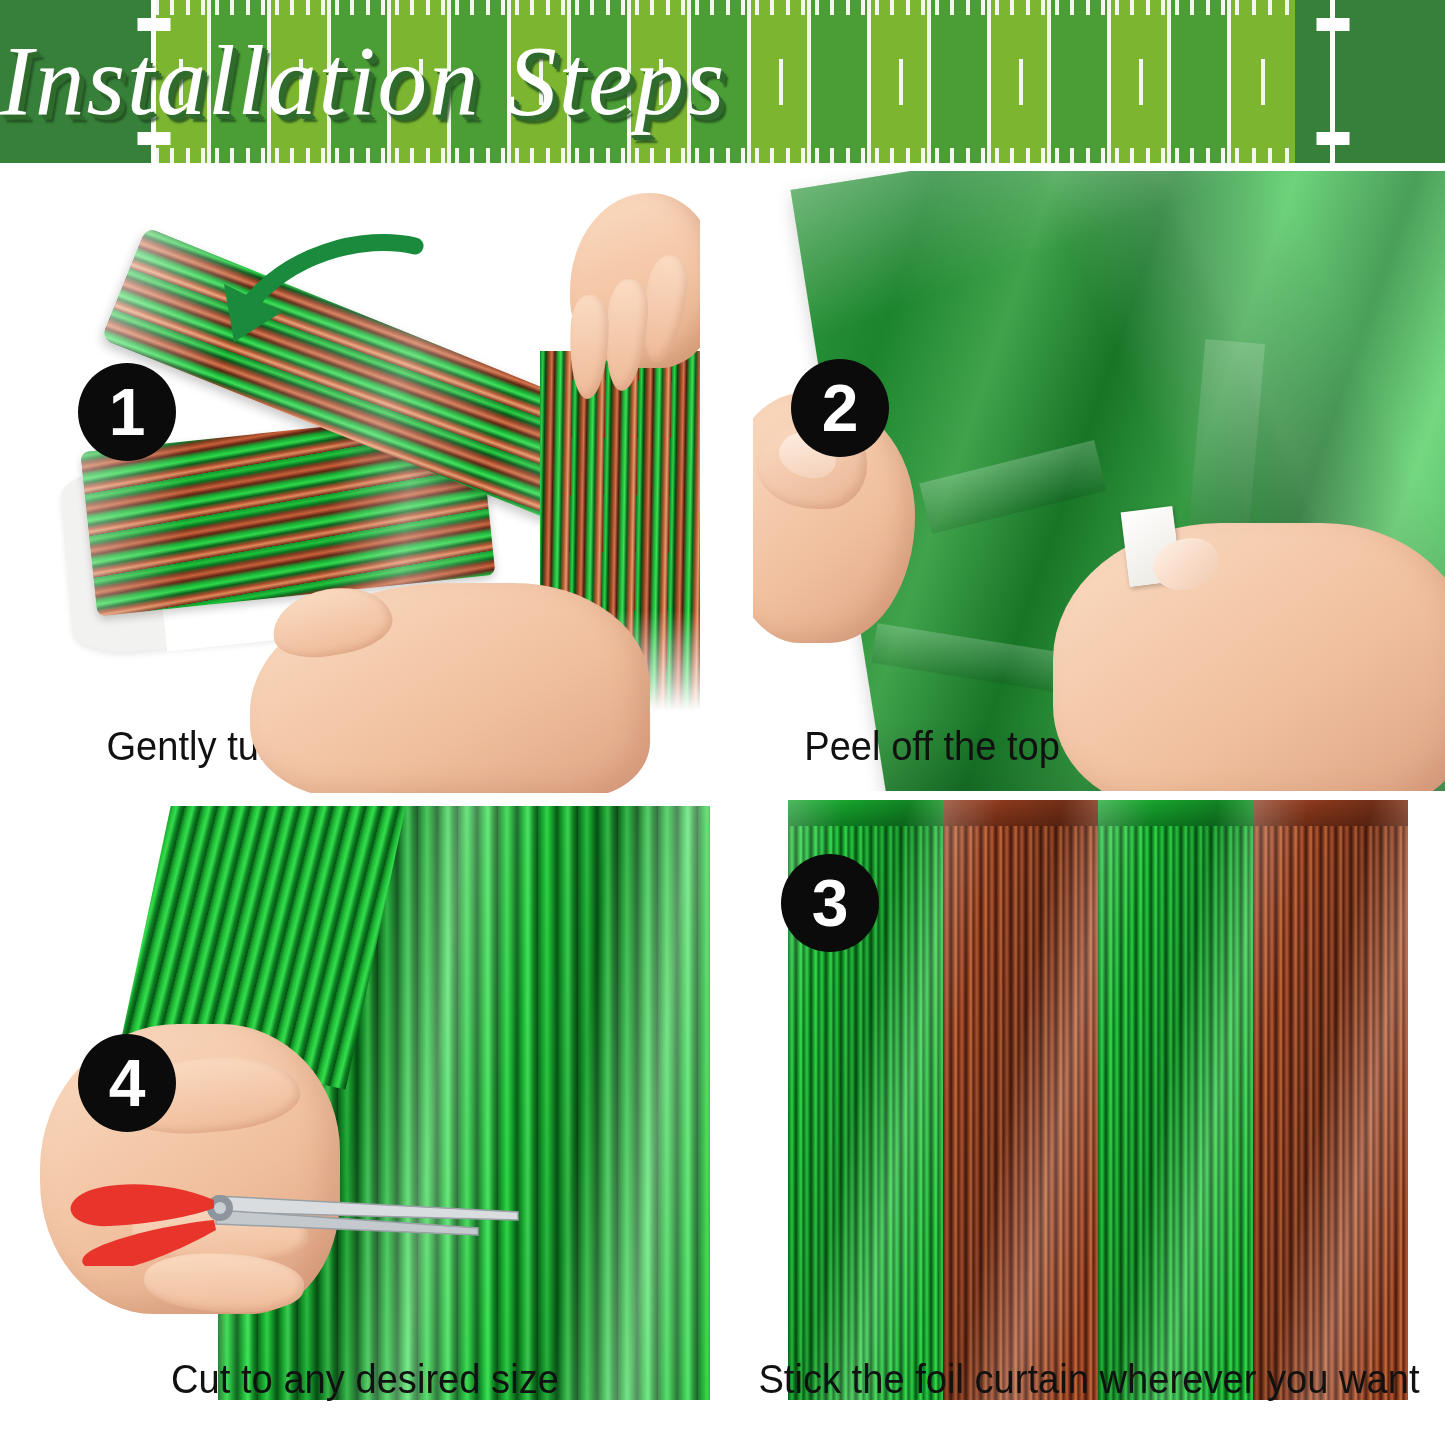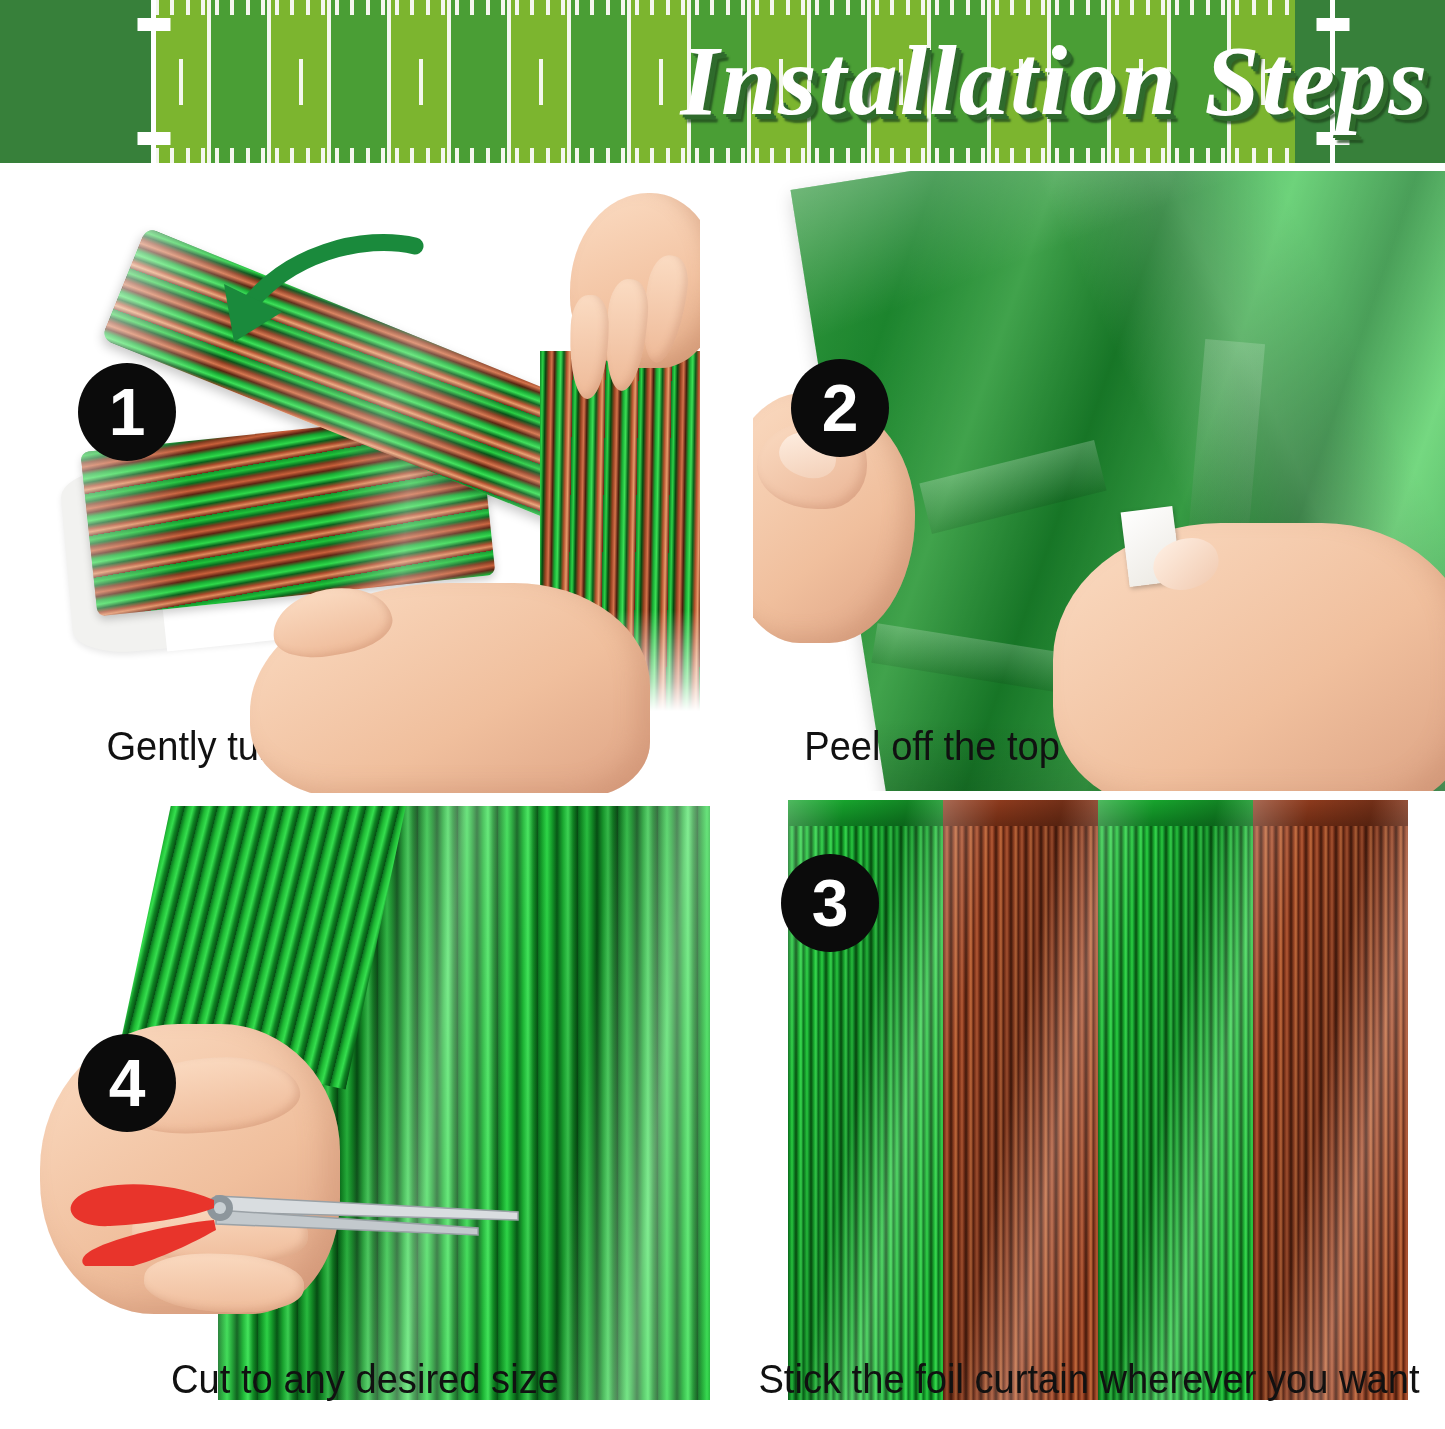--- a/index.html
+++ b/index.html
@@ -87,27 +87,27 @@
     transform: translateX(-50%);
     width: 33px;
     height: 13px;
     background: #ffffff;
   }
   .goalline .cross.c1 { top: 18px; }
   .goalline .cross.c2 { bottom: 18px; }
 
   .banner-title {
     position: absolute;
-    left: 0; right: 16px;
+    left: 0; right: 0;
     top: 50%;
     transform: translateY(-52%);
-    text-align: right;
+    text-align: left;
     font-family: "Liberation Serif", serif;
     font-style: italic;
-    font-weight: bold;
+    font-weight: normal;
     font-size: 99px;
     line-height: 1;
     letter-spacing: 2px;
     color: #ffffff;
     text-shadow:
        3px 3px 0 #2f6b2c,
        5px 5px 0 #2f6b2c,
        7px 8px 2px rgba(30,70,28,0.75);
     white-space: nowrap;
   }

